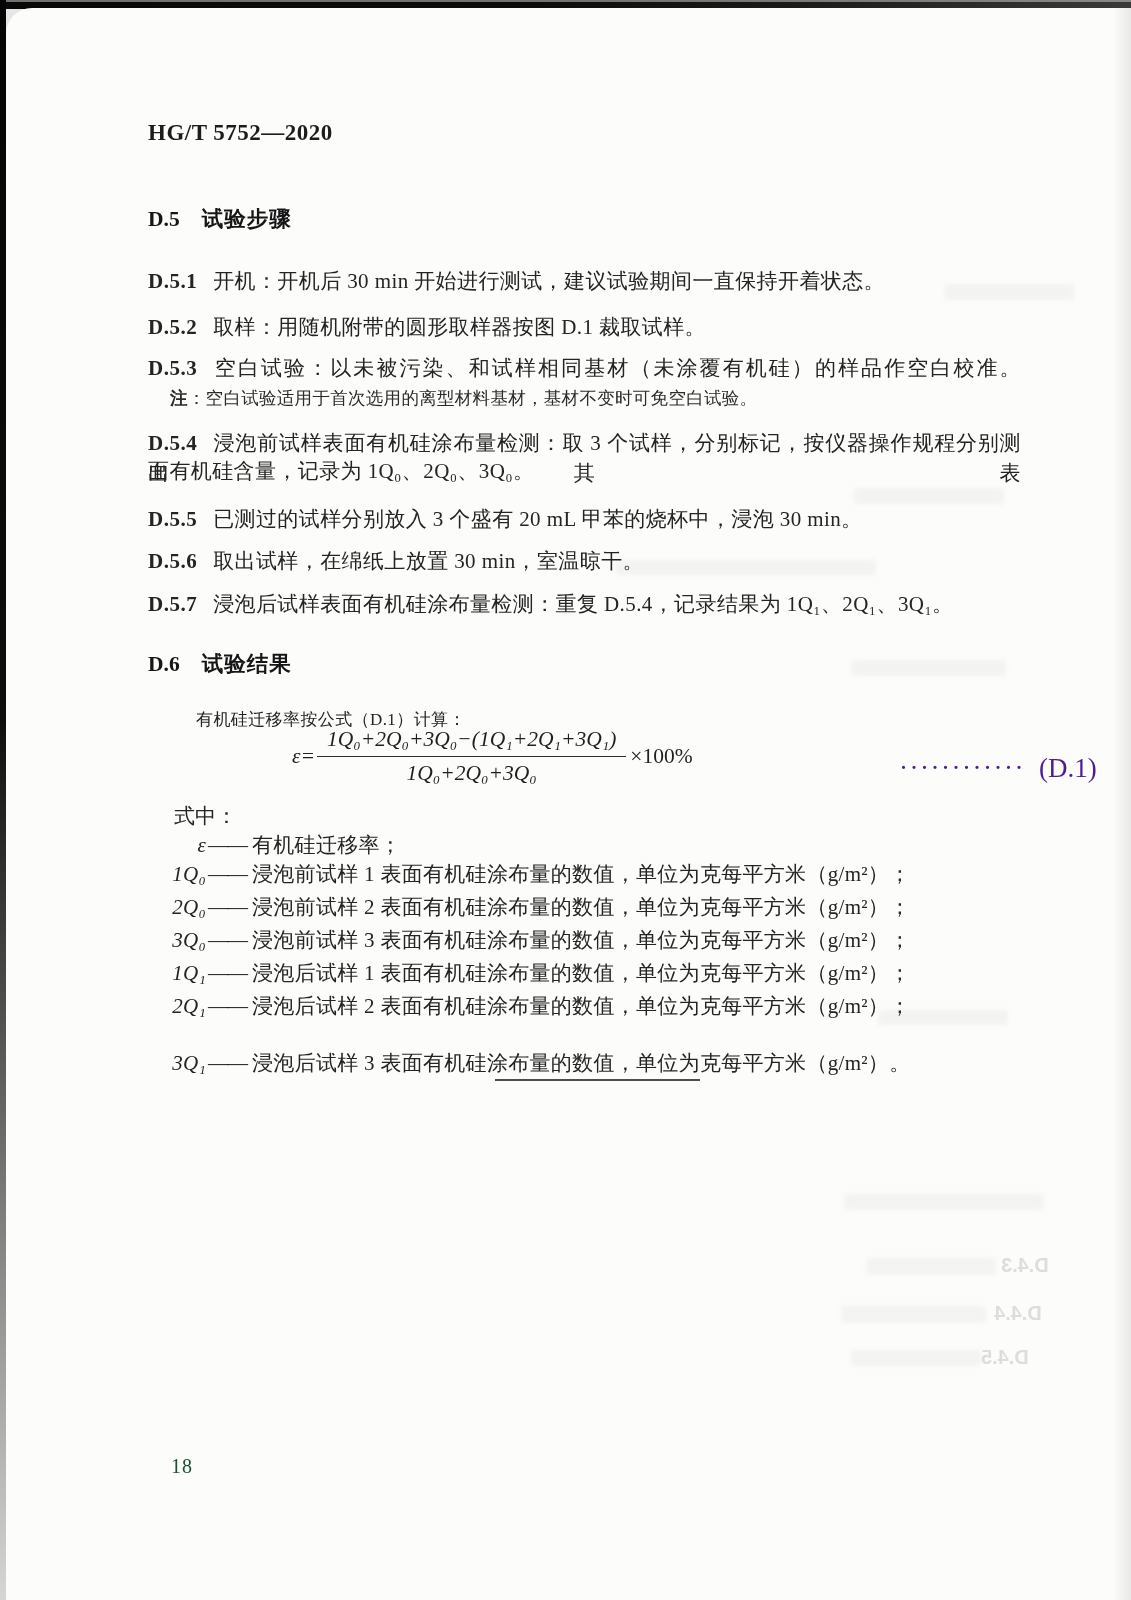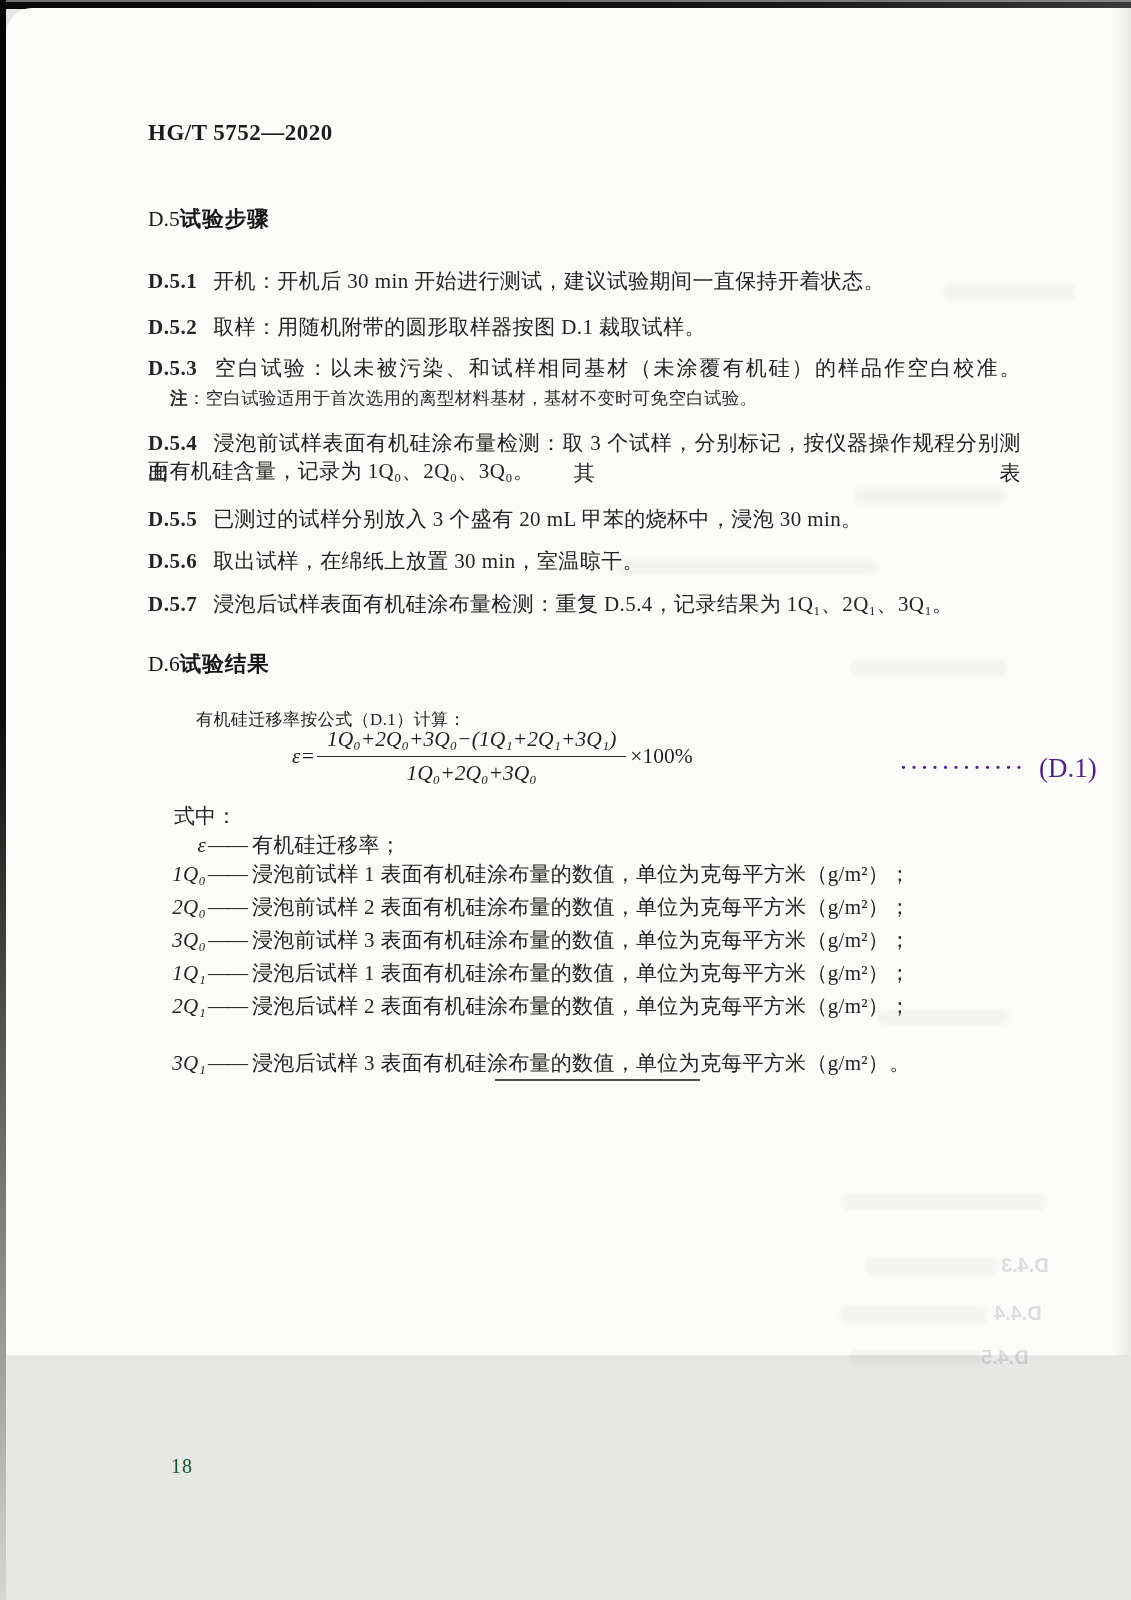--- a/index.html
+++ b/index.html
@@ -8,29 +8,29 @@
     background:#e7e7e5;
     font-family:"Liberation Serif","DejaVu Serif",serif;
     color:#242424;
   }
   
   .edge-top{position:absolute;top:0;left:0;width:100%;height:9px;z-index:1;
     background:linear-gradient(to right,#090909 0%,#0b0b0b 45%,#1a1a1a 70%,#3a3a3a 100%);
     box-shadow:inset 0 2px 0 rgba(200,200,200,.55);}
   .edge-left{position:absolute;top:0;left:0;width:6px;height:100%;z-index:1;
     background:linear-gradient(to bottom,#050505 0%,#0e0e0e 45%,#6f6f6d 72%,#d6d6d3 100%);}
-  .page{position:absolute;left:6px;top:8px;width:1125px;height:1347px;z-index:2;
+  .page{position:absolute;left:6px;top:8px;width:1125px;height:1592px;z-index:2;
     background:#fcfcfa;border-top-left-radius:26px;}
   .page-shade-right{position:absolute;right:0;top:0;width:18px;height:100%;
     background:linear-gradient(to right,rgba(60,60,60,0) 0%,rgba(60,60,60,.10) 100%);}
   
   .abs{position:absolute;}
   .header{left:142px;top:112px;font-size:23px;font-weight:bold;letter-spacing:.5px;color:#1c1c1c;}
   .sec{left:142px;font-size:21.5px;line-height:30px;color:#161616;}
-  .sec .num{font-weight:normal;}
+  .sec .num{font-weight:bold;margin-right:22px;}
   .sec .title{font-weight:bold;font-family:Liberation Sans, sans-serif;letter-spacing:1px;}
   .clause{left:142px;width:873px;font-size:21px;line-height:30px;letter-spacing:.4px;}
   .clause .num{font-weight:bold;margin-right:16px;letter-spacing:.5px;}
   .stretch{text-align:justify;text-align-last:justify;}
   .note{left:164px;width:700px;font-size:17.5px;line-height:26px;letter-spacing:.3px;color:#2a2a2a;}
   .note .pfx{font-weight:bold;}
   .intro{left:190px;font-size:17px;line-height:30px;letter-spacing:.4px;}
   
   .formula{left:286px;top:719px;display:flex;align-items:center;font-size:21.5px;color:#1f1f1f;}
   .formula .lhs{font-style:italic;margin-right:2px;}

